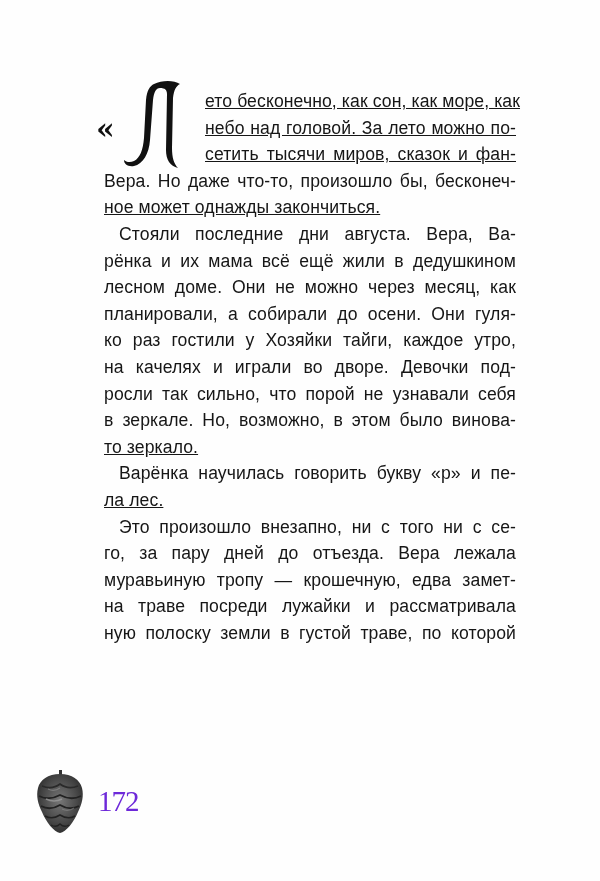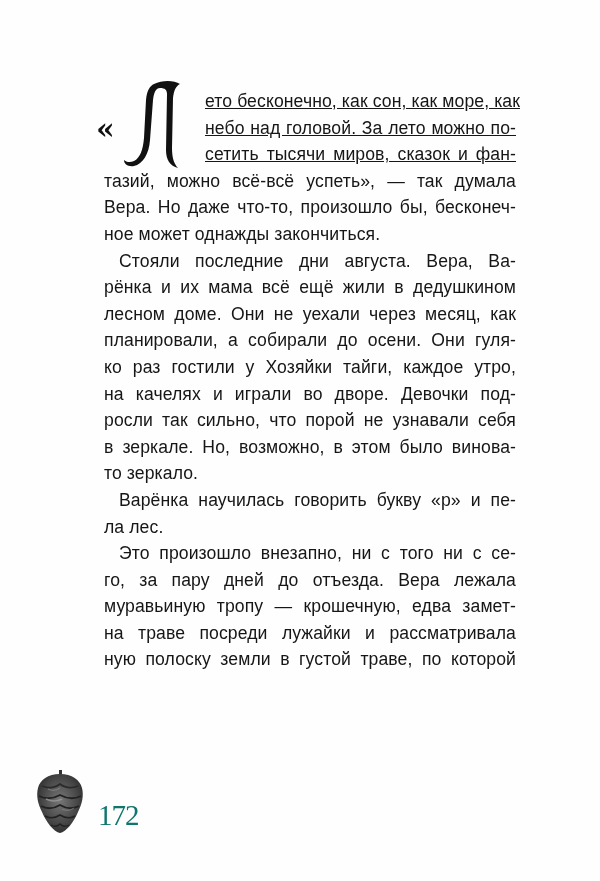--- a/index.html
+++ b/index.html
@@ -32,20 +32,21 @@
       height: 26.6px;
       line-height: 26.6px;
       font-size: 17.6px;
       white-space: nowrap;
       text-align: justify;
       text-align-last: justify;
       letter-spacing: 0.1px;
     }
     .line.last {
       text-align-last: left;
+      text-decoration: underline;
     }
     .line.indent {
       padding-left: 15px;
     }
     .line.dropcap-line {
       padding-left: 101px;
       text-decoration: underline;
     }
     .dropcap-wrap {
       position: absolute;
@@ -85,23 +86,22 @@
       width: 52px;
       height: 64px;
     }
     .page-number {
       position: absolute;
       left: 68px;
       top: 14px;
       font-family: "Liberation Serif", "DejaVu Serif", serif;
       font-size: 29px;
       line-height: 34px;
-      color: #0f766e;
+      color: #6d28d9;
       letter-spacing: -1px;
-      margin-top: 14px;
     }
   </style>
 </head>
 <body>
 
 <div class="page">
 
   <div class="text-block">
 
     <div class="dropcap-wrap">
@@ -109,29 +109,28 @@
       <svg class="dropcap-letter" viewBox="0 0 80 92">
 
         <path d="M44 6 C 52 2, 64 2, 70 6 C 66 8, 64 12, 63 20 L 62 70 C 62 80, 64 86, 68 90 C 60 88, 56 82, 56 72 L 57 16 C 57 12, 55 10, 50 10 C 46 10, 44 14, 43 22 L 40 62 C 39 76, 33 86, 24 88 C 18 89, 14 86, 14 82 C 16 84, 20 85, 24 83 C 30 80, 33 72, 34 60 L 36 22 C 37 12, 40 8, 44 6 Z" fill="#111"></path>
       </svg>
     </div>
 
     <div class="paragraph">
       <span class="line dropcap-line">ето бесконечно, как сон, как море, как</span>
       <span class="line dropcap-line">небо над головой. За лето можно по-</span>
       <span class="line dropcap-line">сетить тысячи миров, сказок и фан-</span>
-      <span class="line">тазий, можно всё-всё успеть», — так думала</span>
       <span class="line">Вера. Но даже что-то, произошло бы, бесконеч-</span>
       <span class="line last">ное может однажды закончиться.</span>
     </div>
 
     <div class="paragraph">
       <span class="line indent">Стояли последние дни августа. Вера, Ва-</span>
       <span class="line">рёнка и их мама всё ещё жили в дедушкином</span>
-      <span class="line">лесном доме. Они не уехали через месяц, как</span>
+      <span class="line">лесном доме. Они не можно через месяц, как</span>
       <span class="line">планировали, а собирали до осени. Они гуля-</span>
       <span class="line">ко раз гостили у Хозяйки тайги, каждое утро,</span>
       <span class="line">на качелях и играли во дворе. Девочки под-</span>
       <span class="line">росли так сильно, что порой не узнавали себя</span>
       <span class="line">в зеркале. Но, возможно, в этом было винова-</span>
       <span class="line last">то зеркало.</span>
     </div>
 
     <div class="paragraph">
       <span class="line indent">Варёнка научилась говорить букву «р» и пе-</span>

